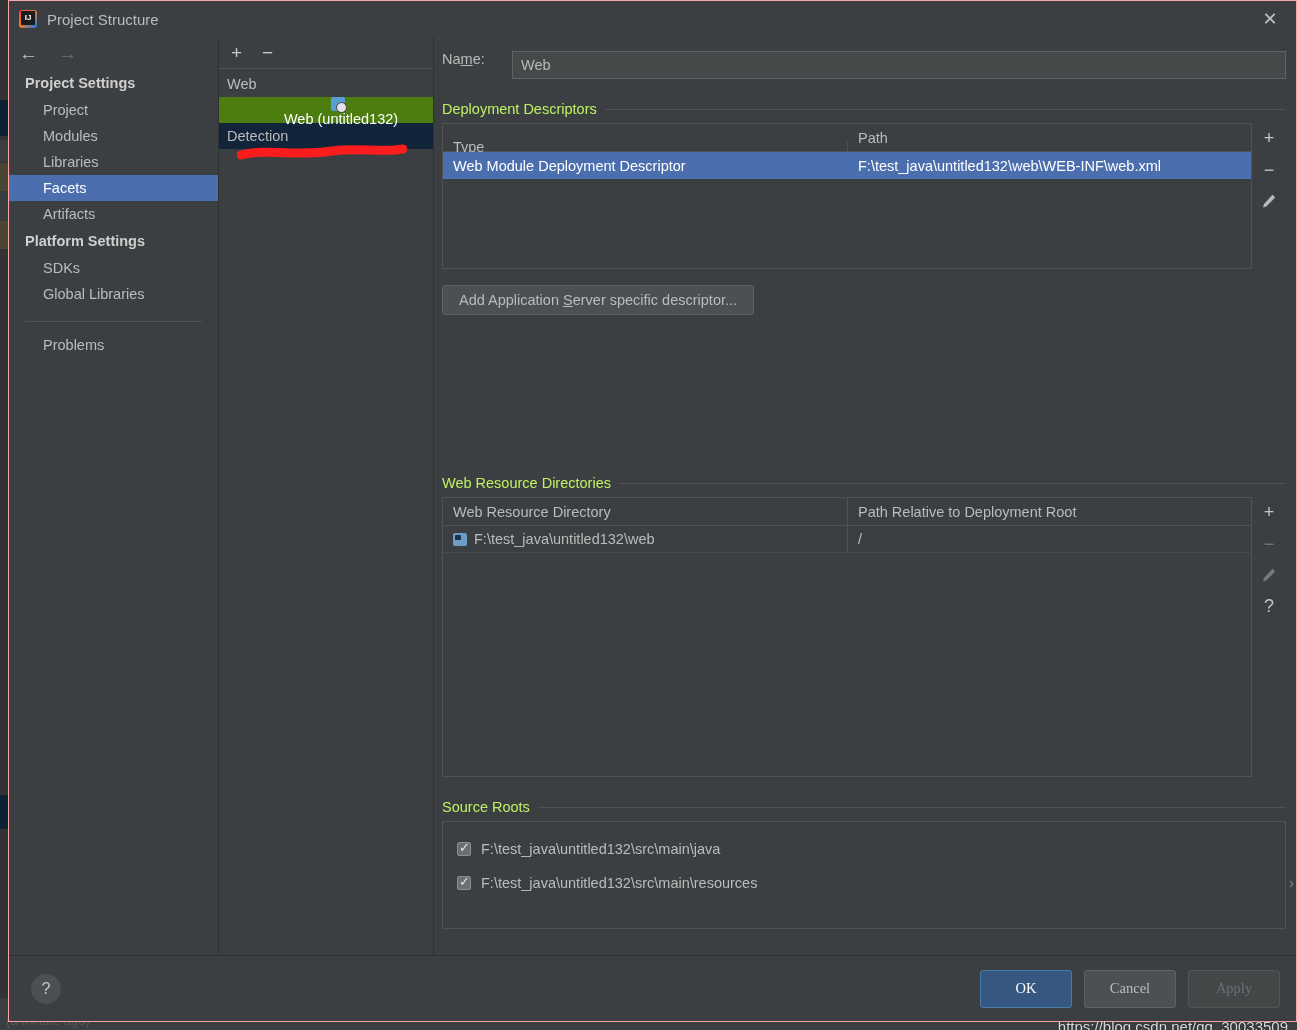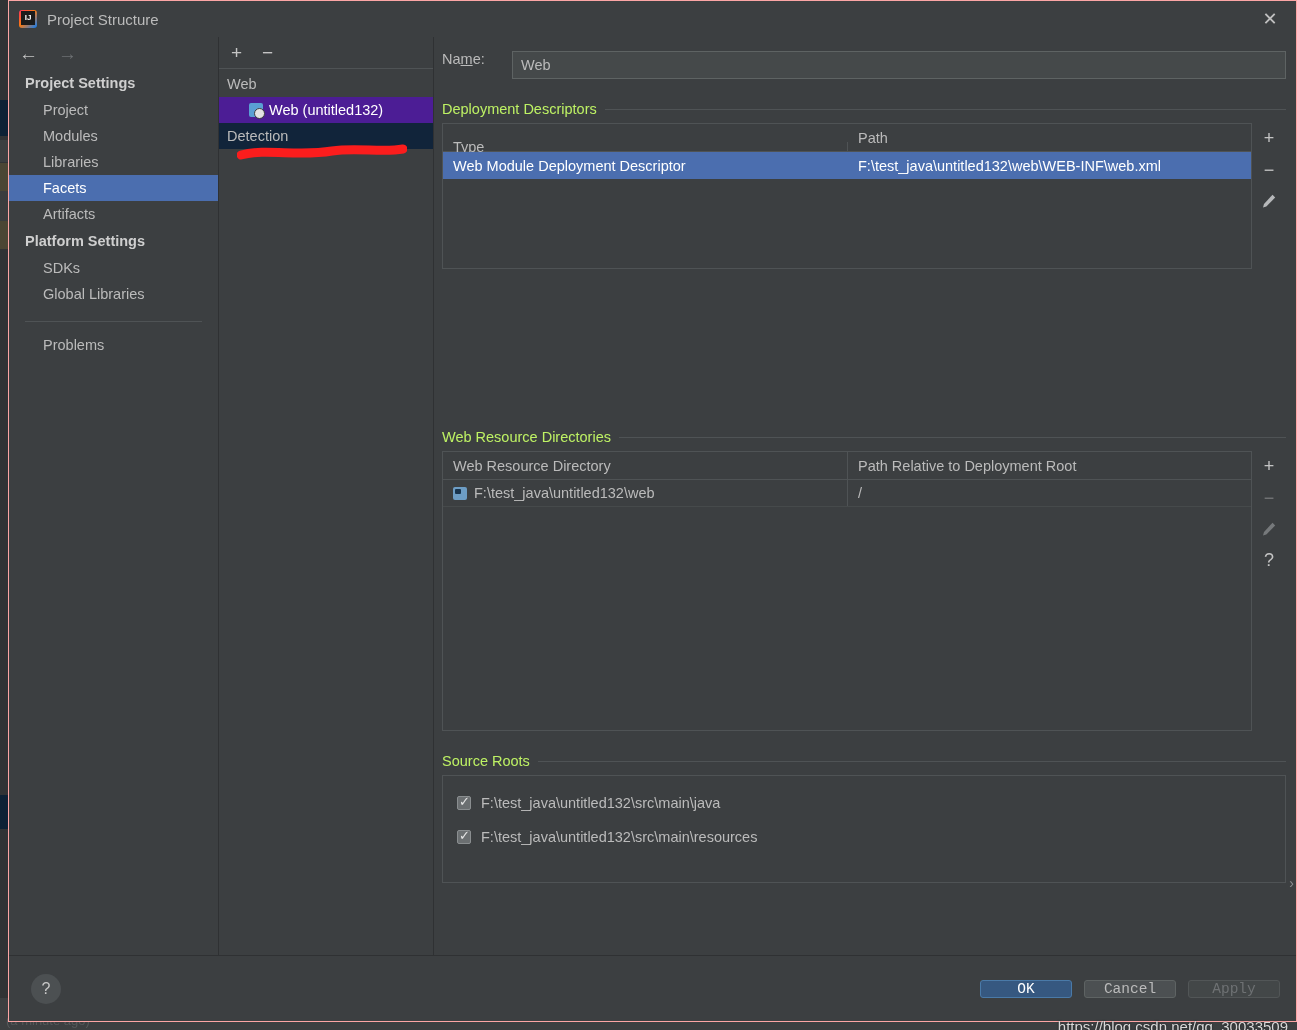--- a/index.html
+++ b/index.html
@@ -106,21 +106,21 @@
   .tb-btn { color: #c4c4c4; font-size: 19px; line-height: 1; cursor: pointer; }
   .tb-btn.dim { color: #77797b; }
 
   #facet-tree { flex: 1 1 auto; padding-top: 2px; }
   .tree-row {
     font-size: 14.5px; color: #bbbbbb;
     height: 26px; display: flex; align-items: center;
     padding-left: 8px; cursor: pointer;
   }
   .tree-row.child { padding-left: 30px; }
-  .tree-row.selected { background: #4c1d95; color: #ffffff; }
+  .tree-row.selected { background: #4d7c0f; color: #ffffff; flex-direction: column; }
   .tree-row.dark { background: #11243a; }
   .facet-ico {
     width: 14px; height: 14px; margin-right: 6px; flex: 0 0 14px;
     border-radius: 2px; position: relative;
     background: #5a9fd4;
   }
   .facet-ico::after {
     content: ""; position: absolute; right: -2px; bottom: -2px;
     width: 9px; height: 9px; border-radius: 50%;
     background: #e3e3e3; border: 1px solid #3c3f41;
@@ -241,23 +241,23 @@
     position: relative;
   }
   #help-btn {
     width: 30px; height: 30px; border-radius: 50%;
     background: #4c5052; color: #c8c8c8;
     font-size: 16px; display: flex; align-items: center; justify-content: center;
     cursor: pointer;
   }
   #footer-actions { margin-left: auto; display: flex; gap: 12px; align-items: center; }
   .dlg-btn {
-    min-width: 92px; height: 18px;
+    min-width: 92px; height: 38px;
     border-radius: 3px; font-size: 14.5px;
-    font-family: Liberation Mono, monospace;
+    font-family: Liberation Serif, serif;
     display: flex; align-items: center; justify-content: center;
     cursor: pointer;
   }
   .dlg-btn.primary { background: #365880; border: 1px solid #4a7aa8; color: #ffffff; }
   .dlg-btn.normal  { background: #4c5052; border: 1px solid #5e6363; color: #bbbbbb; }
   .dlg-btn.disabled { background: #434748; border: 1px solid #525657; color: #6e7173; cursor: default; }
 
   #watermark {
     position: absolute; right: 8px; bottom: -14px;
     font-size: 15px; color: #d8d8d8; white-space: nowrap;
@@ -362,20 +362,25 @@
           </div>
           <div class="v-tb">
             <span class="tb-btn">+</span>
             <span class="tb-btn">−</span>
             <svg class="pencil" viewBox="0 0 16 16">
               <path d="M11.5 1.8 L14.2 4.5 L5.3 13.4 L2 14.4 L3 11.1 Z" fill="#b6b8ba"></path>
             </svg>
           </div>
         </div>
 
+        <div style="margin-top:16px;">
+          <button class="btn">
+            <span>Add Application </span><u>S</u><span>erver specific descriptor...</span>
+          </button>
+        </div>
 
         <div class="sect" style="margin-top:160px;">
           <span class="sect-label">Web Resource Directories</span>
           <span class="sect-line"></span>
         </div>
 
         <div class="tbl-wrap">
           <div class="tbl" style="height:280px;">
             <div class="tbl-head">
               <div class="col-sep" style="width:405px;flex:0 0 405px;">Web Resource Directory</div>

